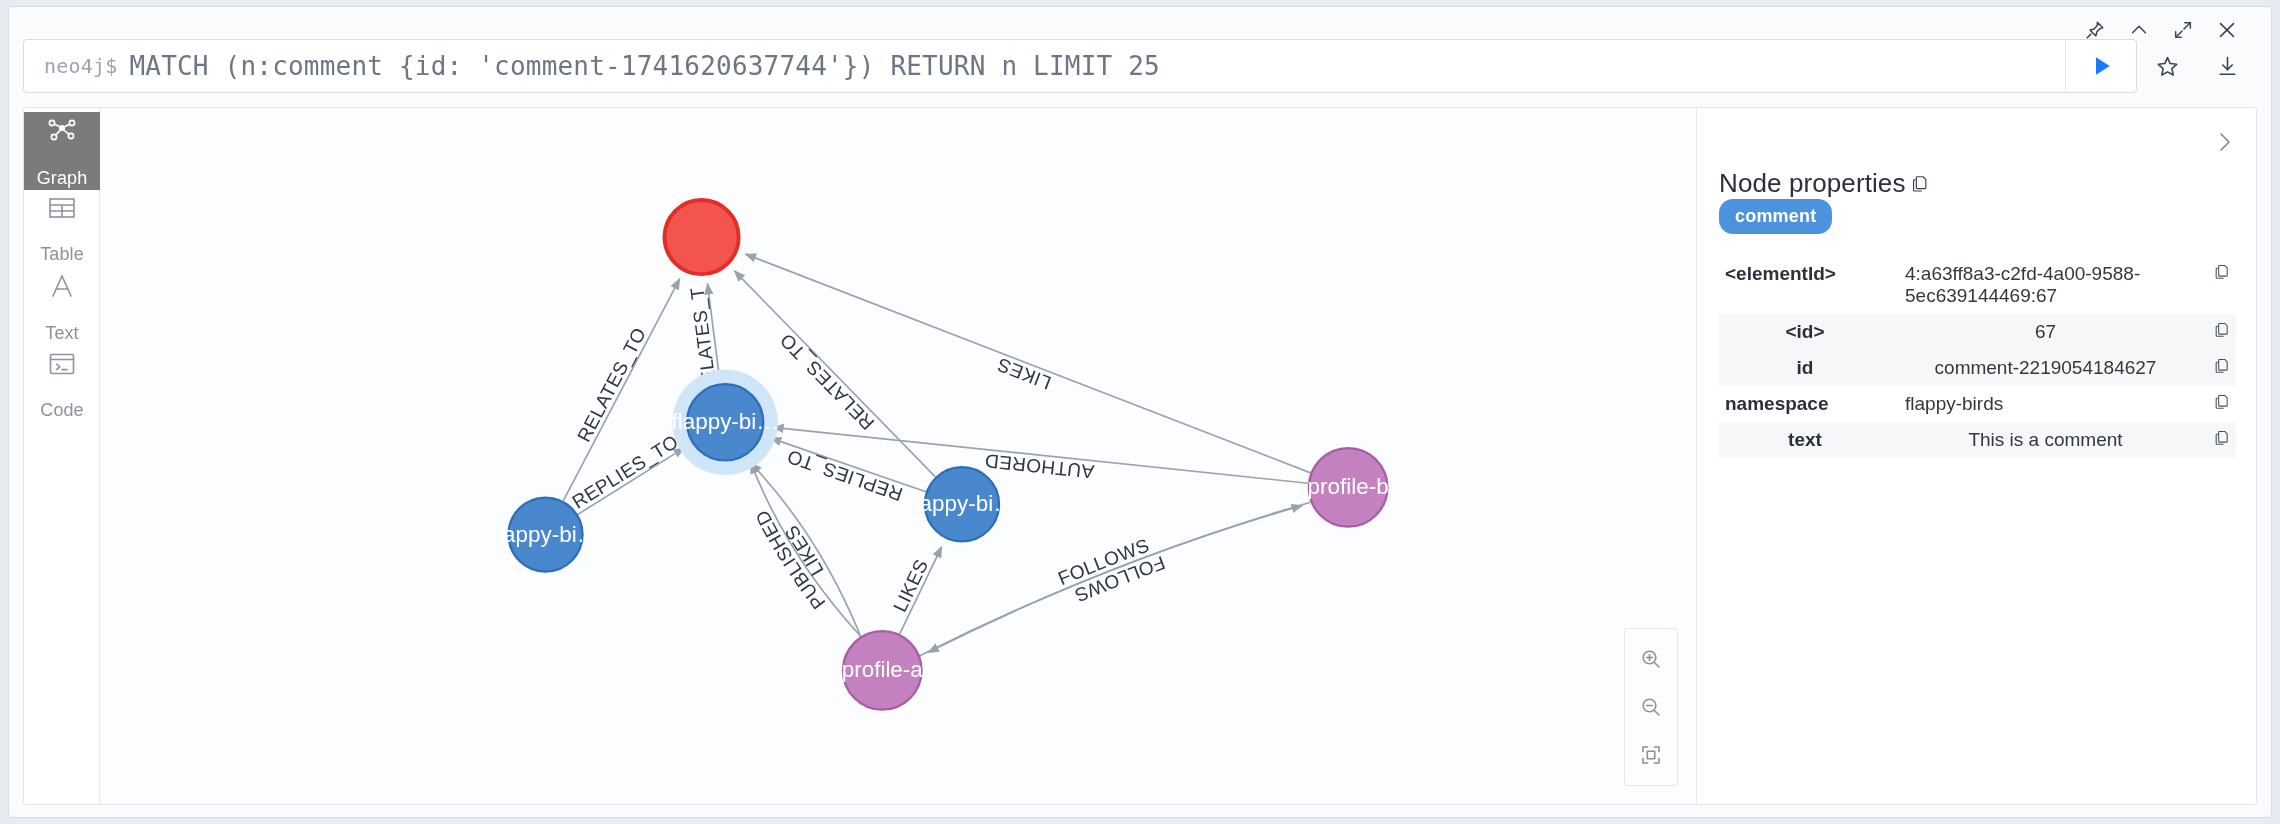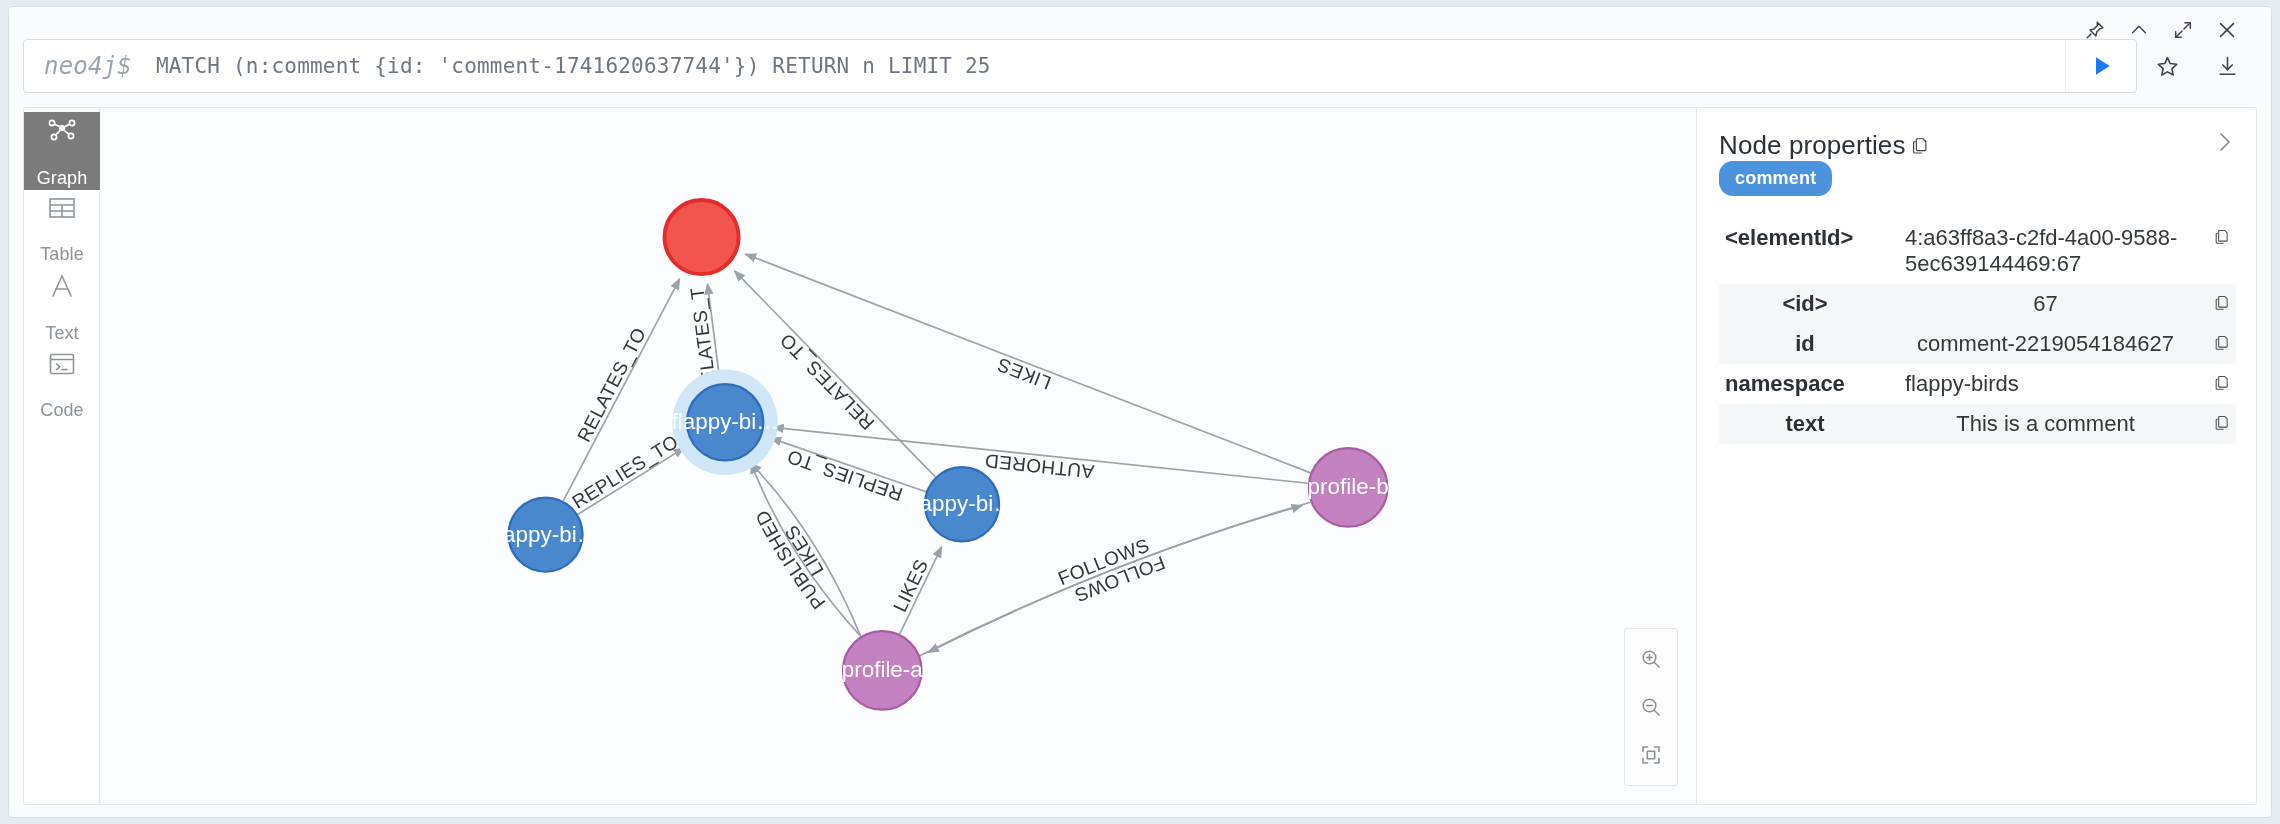--- a/index.html
+++ b/index.html
@@ -71,30 +71,29 @@
     border: 1px solid #d6dbe4;
     border-radius: 4px;
     display: flex;
     align-items: center;
     padding: 0 0 0 20px;
     box-sizing: border-box;
     position: relative;
   }
   .prompt {
     font-family: "DejaVu Sans Mono", "Liberation Mono", monospace;
-    font-size: 24px;
+    font-size: 20px;
     color: #9aa3b0;
     letter-spacing: 0.2px;
     white-space: nowrap;
-    margin-right: 24px;
-    font-style: italic;
+    margin-right: 12px;
   }
   .query-text {
     font-family: "DejaVu Sans Mono", "Liberation Mono", monospace;
-    font-size: 21px;
+    font-size: 26px;
     color: #6d7684;
     letter-spacing: 0.2px;
     white-space: nowrap;
   }
   .run-btn {
     width: 70px;
     height: 52px;
     display: flex;
     align-items: center;
     justify-content: center;
@@ -220,20 +219,21 @@
     background: #ffffff;
     border-left: 1px solid #e4e8ef;
     padding: 22px 20px 0 22px;
     box-sizing: border-box;
     position: relative;
   }
   .props-head {
     display: flex;
     align-items: center;
     gap: 4px;
+    margin-top: 38px;
   }
   .props-title {
     font-size: 26px;
     color: #2b303a;
     letter-spacing: 0.1px;
   }
   .copy-ico { color: #3b4352; cursor: pointer; display:flex; }
   .collapse-arrow {
     position: absolute;
     right: 20px;
@@ -254,21 +254,21 @@
   }
   .prop-table {
     margin-top: 22px;
     width: 100%;
     border-collapse: collapse;
   }
   .prop-table tr.alt { background: #f6f7f9; text-align: center; }
   .prop-table td {
     padding: 7px 4px 7px 6px;
     vertical-align: top;
-    font-size: 22px;
+    font-size: 19px;
     color: #2b303a;
   }
   .prop-table td.k {
     font-weight: bold;
     width: 160px;
     white-space: nowrap;
   }
   .prop-table td.v {
     color: #33383f;
     word-break: break-word;

